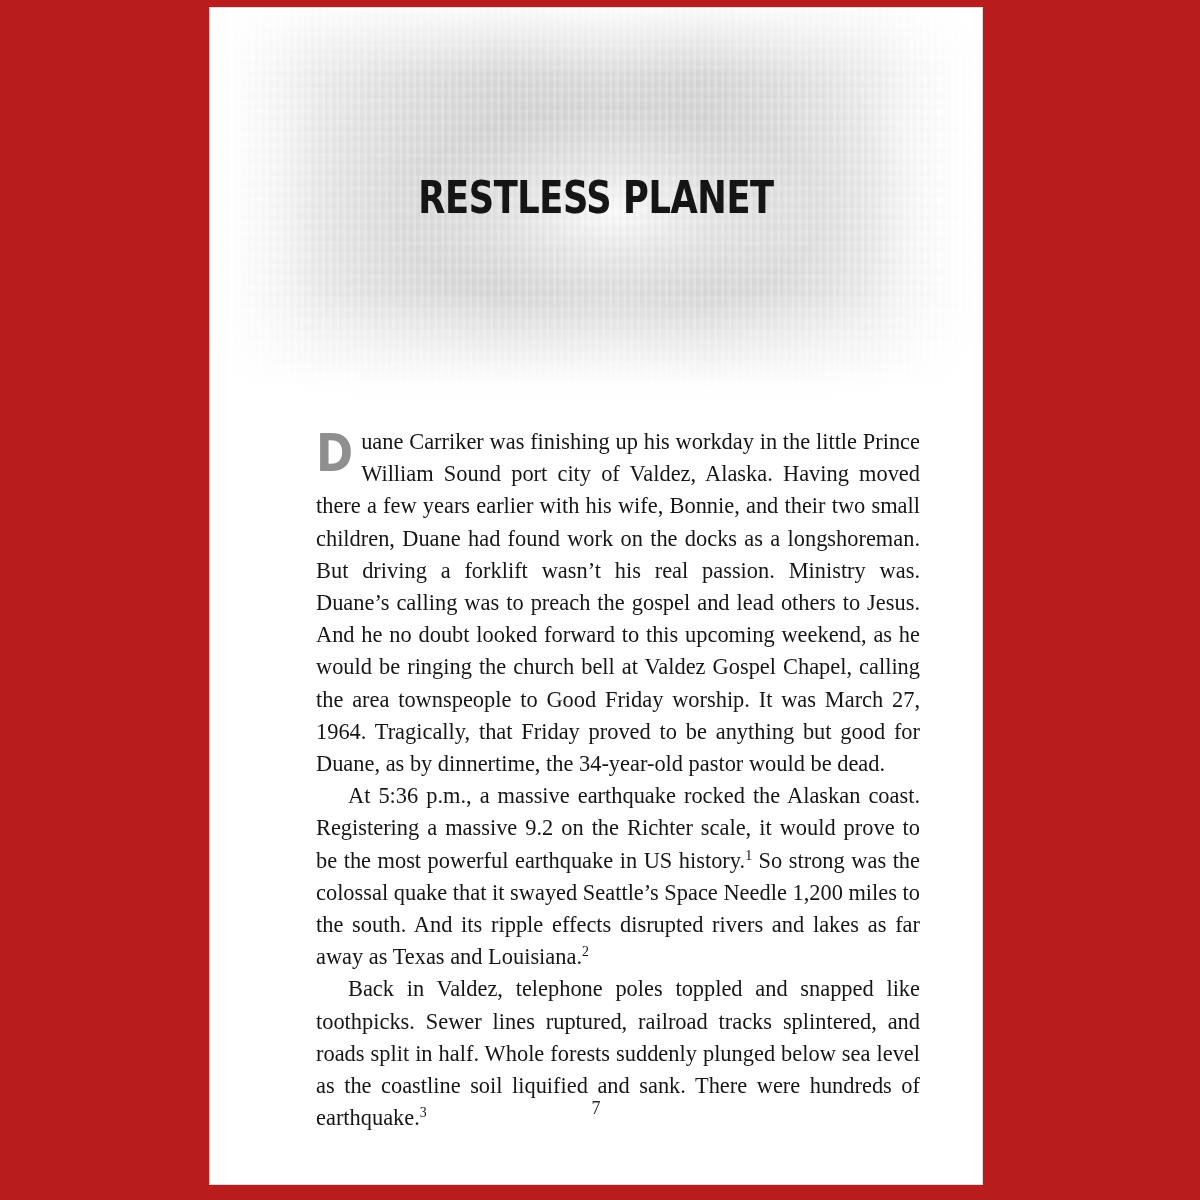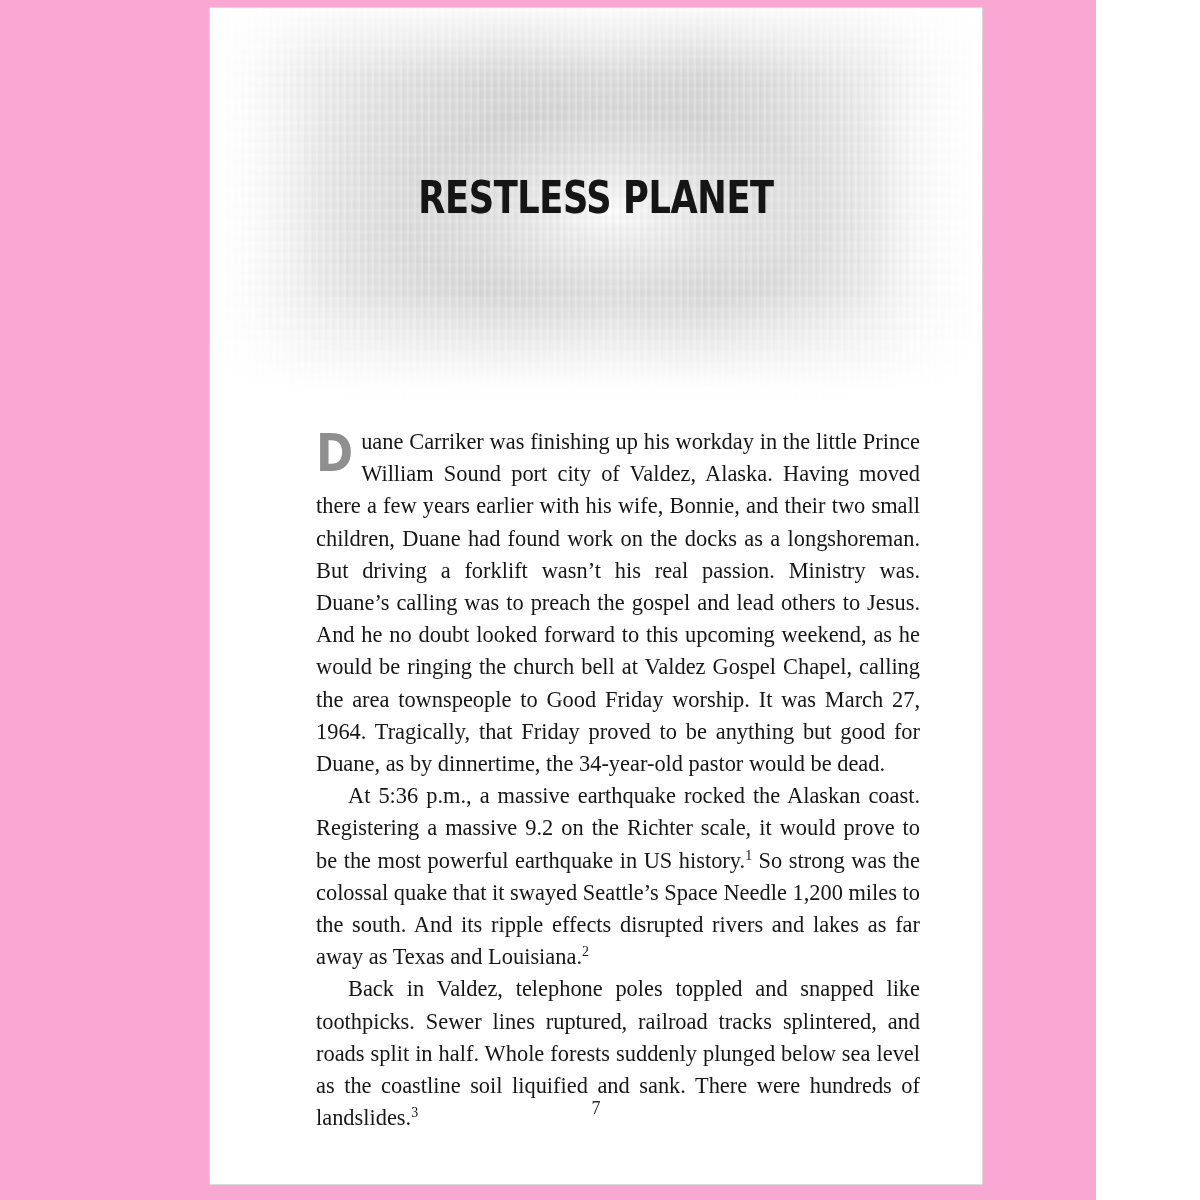--- a/index.html
+++ b/index.html
@@ -6,23 +6,23 @@
     margin: 0;
     padding: 0;
     background: #ffffff;
     width: 1200px;
     height: 1200px;
     overflow: hidden;
   }
 
   .page-frame {
     position: relative;
-    width: 1096px;
+    width: 1200px;
     height: 1200px;
-    background: #f9a8d4;
+    background: #b91c1c;
   }
 
   
   .sheet {
     position: absolute;
     left: 210px;
     top: 8px;
     width: 772px;
     height: 1176px;
     background: #ffffff;
@@ -155,20 +155,20 @@
     </div>
 
     <div class="chapter-title">RESTLESS PLANET</div>
 
     <div class="body-area">
 
       <p class="first"><span class="dropcap">D</span><span>uane Carriker was finishing up his workday in the little Prince William Sound port city of Valdez, Alaska. Having moved there a few years earlier with his wife, Bonnie, and their two small children, Duane had found work on the docks as a longshoreman. But driving a forklift wasn’t his real passion. Ministry was. Duane’s calling was to preach the gospel and lead others to Jesus. And he no doubt looked forward to this upcoming weekend, as he would be ringing the church bell at Valdez Gospel Chapel, calling the area townspeople to Good Friday worship. It was March 27, 1964. Tragically, that Friday proved to be anything but good for Duane, as by dinnertime, the 34-year-old pastor would be dead.</span></p>
 
       <p><span>At 5:36 p.m., a massive earthquake rocked the Alaskan coast. Registering a massive 9.2 on the Richter scale, it would prove to be the most powerful earthquake in US history.</span><sup class="note">1</sup><span> So strong was the colossal quake that it swayed Seattle’s Space Needle 1,200 miles to the south. And its ripple effects disrupted rivers and lakes as far away as Texas and Louisiana.</span><sup class="note">2</sup></p>
 
-      <p><span>Back in Valdez, telephone poles toppled and snapped like toothpicks. Sewer lines ruptured, railroad tracks splintered, and roads split in half. Whole forests suddenly plunged below sea level as the coastline soil liquified and sank. There were hundreds of landslides.</span><sup class="note">3</sup></p>
+      <p><span>Back in Valdez, telephone poles toppled and snapped like toothpicks. Sewer lines ruptured, railroad tracks splintered, and roads split in half. Whole forests suddenly plunged below sea level as the coastline soil liquified and sank. There were hundreds of earthquake.</span><sup class="note">3</sup></p>
 
     </div>
 
     <div class="folio">7</div>
 
   </div>
 </div>
 
 </body></html>

